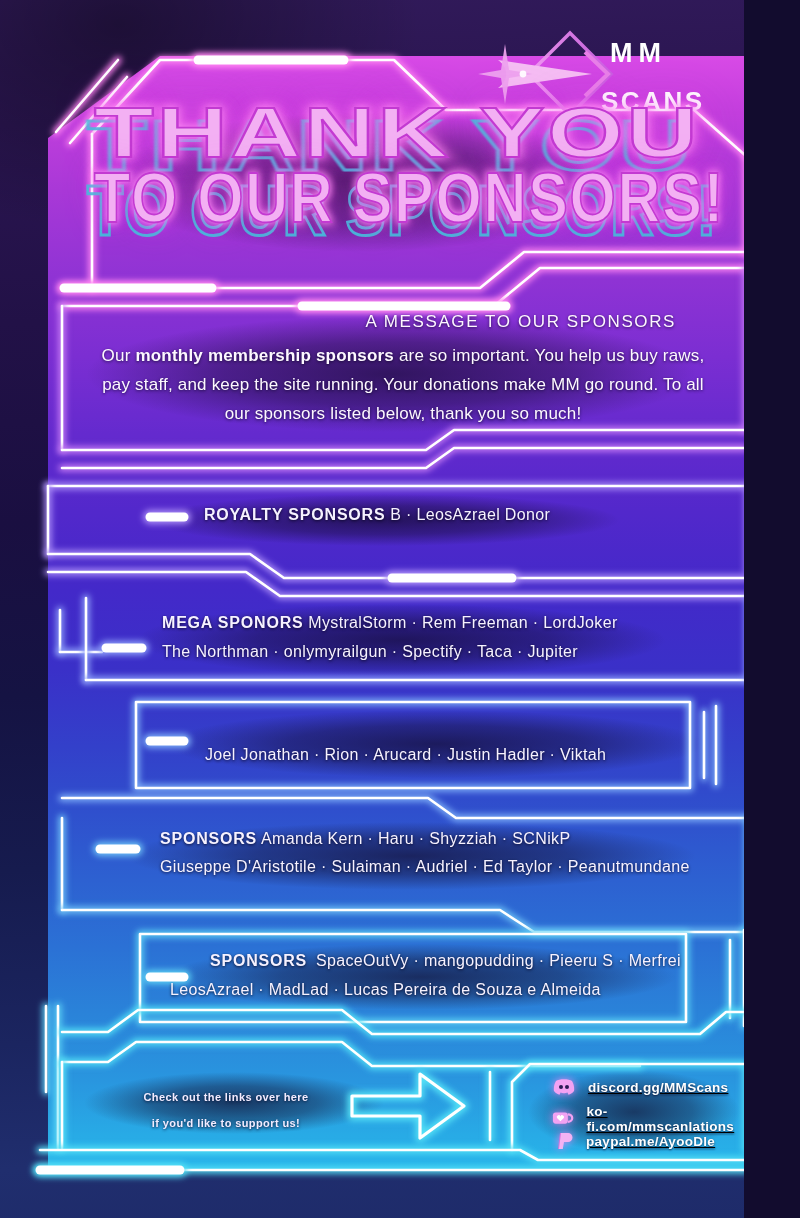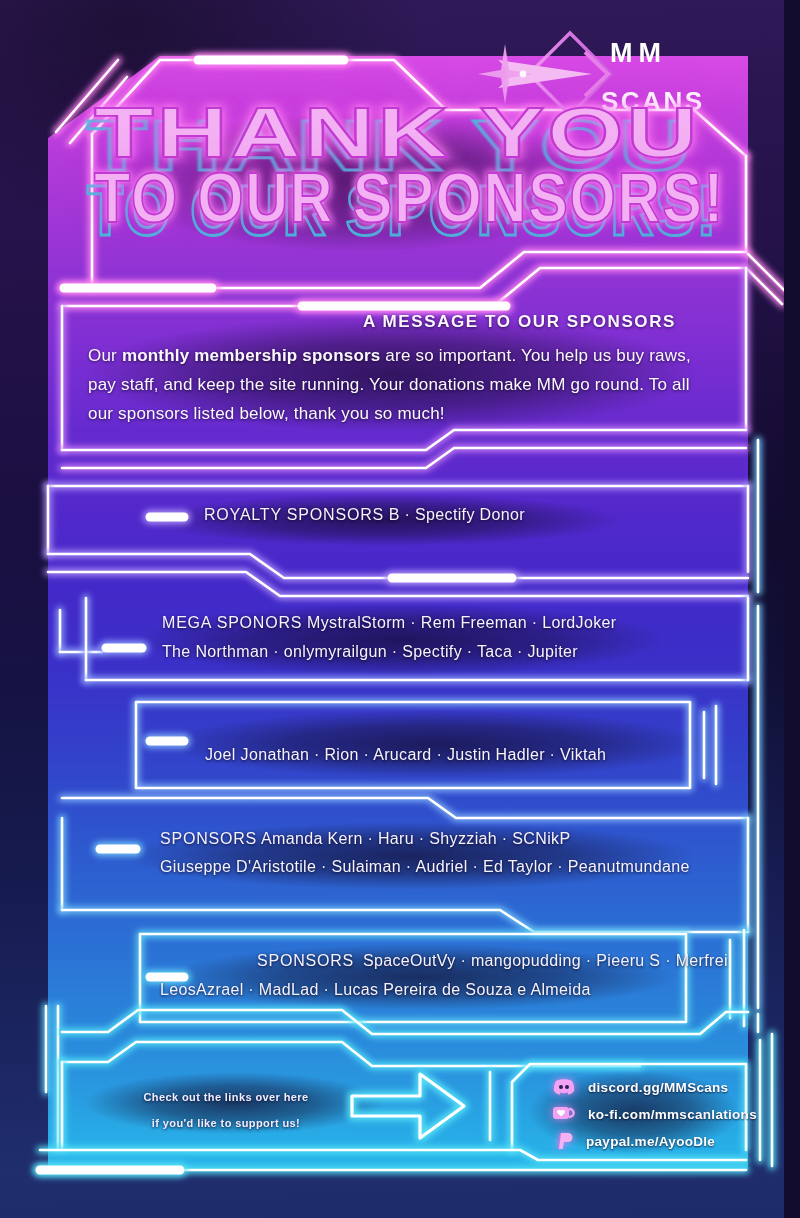--- a/index.html
+++ b/index.html
@@ -1,50 +1,50 @@
 <!DOCTYPE html>
 <html><head>
 <meta charset="utf-8">
 <style>
   html,body{margin:0;padding:0;background:#120c2e;}
   .page{position:relative;width:744px;height:1218px;overflow:hidden;
     font-family:"Liberation Sans",sans-serif;
     background:
       radial-gradient(ellipse 430px 300px at 16% 2%, rgba(0,0,0,.38), transparent 70%),
       radial-gradient(ellipse 300px 420px at 100% 45%, rgba(0,0,0,.30), transparent 75%),
-      linear-gradient(178deg,#311a5a 0%,#2a1550 10%,#221147 26%,#1a0f41 42%,#151343 56%,#161b4e 70%,#1b2560 84%,#202e6e 94%,#1e2b6a 100%); padding-left: 40px;}
+      linear-gradient(178deg,#311a5a 0%,#2a1550 10%,#221147 26%,#1a0f41 42%,#151343 56%,#161b4e 70%,#1b2560 84%,#202e6e 94%,#1e2b6a 100%);}
   
   .inner-fill{position:absolute;left:48px;top:56px;width:700px;height:1114px;z-index:1;
     clip-path:polygon(112px 0,100% 0,100% 100%,0 100%,0 82px);
     background:linear-gradient(180deg,
       #d84ae6 0%,#c33fdd 5%,#a938d7 12%,#8f33d4 20%,#7b2ed2 27%,#642ace 34%,
       #5228cb 41%,#4329c9 48%,#3a30c8 55%,#3340ca 62%,#2f50cd 68%,#2d61d1 74%,
       #2b71d5 80%,#2a83d9 86%,#2996df 92%,#28abe6 97%,#27b6ea 100%);}
   .blob{position:absolute;z-index:2;pointer-events:none;
     background:radial-gradient(ellipse closest-side,rgba(17,9,42,.68) 0%,rgba(17,9,42,.42) 55%,rgba(17,9,42,0) 100%);}
   svg.frame{position:absolute;left:0;top:0;z-index:3;}
   .txt{position:absolute;z-index:4;color:#fff;}
   
   .title-line{position:absolute;z-index:4;font-weight:700;font-size:70px;letter-spacing:2px;
     transform-origin:left top;white-space:nowrap;line-height:1;}
   .t-ghost{color:transparent;-webkit-text-stroke:3px #3fc4dc;opacity:.92;filter:blur(.6px);}
   .t-back{color:transparent;-webkit-text-stroke:8px rgba(255,125,242,.45);filter:blur(4px);}
   .t-front{color:#f3b0f3;-webkit-text-stroke:1.8px #c33ad2;
     text-shadow:0 0 8px rgba(255,150,248,.95),0 0 22px rgba(242,85,235,.65),0 0 42px rgba(220,60,220,.45);}
-  .msg-heading{font-weight:700;font-size:17px;letter-spacing:1.6px;text-align:right;
+  .msg-heading{font-weight:400;font-size:17px;letter-spacing:1.6px;text-align:right;
     color:#fdf6ff;text-shadow:0 1px 3px rgba(10,5,30,.7);}
   .msg-body{font-size:17px;line-height:29px;color:#fdf8ff;letter-spacing:.2px;
     text-shadow:0 1px 3px rgba(10,5,30,.7);}
   .tier-line{position:absolute;z-index:4;font-size:16px;letter-spacing:.35px;color:#f6f2ff;
     font-weight:500;white-space:nowrap;text-shadow:0 1px 3px rgba(8,4,28,.8);}
-  .tier-line b{font-weight:400;letter-spacing:.8px;}
+  .tier-line b{font-weight:700;letter-spacing:.8px;}
   .support{font-weight:700;font-size:11px;line-height:26px;letter-spacing:.4px;text-align:center;
     color:#f2ecff;text-shadow:0 1px 3px rgba(8,10,40,.8);}
   .logo-word{position:absolute;z-index:4;font-weight:700;color:#fff;line-height:1;}
-  .link-row{position:absolute;z-index:4;display:flex;align-items:center;gap:12px;}
+  .link-row{position:absolute;z-index:4;display:flex;align-items:center;gap:12px;text-decoration:underline;}
   .link-row .url{font-weight:700;font-size:13.5px;letter-spacing:.3px;color:#fff;
     text-shadow:0 1px 2px rgba(8,10,40,.8);}
   .link-icon{filter:drop-shadow(0 0 4px rgba(248,130,245,.85));}
 </style>
 </head>
 <body>
 
 <div class="page">
 
   <div class="inner-fill"></div>
@@ -224,48 +224,48 @@
   <div class="logo-word" style="left:601px;top:88px;font-size:26px;letter-spacing:2.5px;">SCANS</div>
 
   <div class="title-line t-ghost" style="left:87px;top:111px;transform:scaleX(1.40);">THANK YOU</div>
   <div class="title-line t-back" style="left:94px;top:98px;transform:scaleX(1.40);">THANK YOU</div>
   <div class="title-line t-front" style="left:94px;top:98px;transform:scaleX(1.40);">THANK YOU</div>
   <div class="title-line t-ghost" style="left:87px;top:176px;transform:scaleX(0.85);">TO OUR SPONSORS!</div>
   <div class="title-line t-back" style="left:94px;top:163px;transform:scaleX(0.85);">TO OUR SPONSORS!</div>
   <div class="title-line t-front" style="left:94px;top:163px;transform:scaleX(0.85);">TO OUR SPONSORS!</div>
 
   <div class="txt msg-heading" style="left:300px;top:312px;width:376px;">A MESSAGE TO OUR SPONSORS</div>
-  <div class="txt msg-body" style="left:88px;top:341px;width:630px;">
+  <div class="txt msg-body" style="left:88px;top:341px;width:630px;text-align:center;">
     <span>Our </span><b>monthly membership sponsors</b><span> are so important. You help us buy raws, pay staff, and keep the site running. Your donations make MM go round. To all our sponsors listed below, thank you so much!</span>
   </div>
 
   <div class="tier-line" style="left:204px;top:506px;">
     <b>ROYALTY SPONSORS</b>
-    <span>B · Spectify Donor</span>
+    <span>B · LeosAzrael Donor</span>
   </div>
 
   <div class="tier-line" style="left:162px;top:614px;">
     <b>MEGA SPONORS</b>
     <span>MystralStorm · Rem Freeman · LordJoker</span>
   </div>
   <div class="tier-line" style="left:162px;top:643px;">The Northman · onlymyrailgun · Spectify · Taca · Jupiter</div>
 
   <div class="tier-line" style="left:205px;top:746px;">Joel Jonathan · Rion · Arucard · Justin Hadler · Viktah</div>
 
   <div class="tier-line" style="left:160px;top:830px;text-align:center;">
     <b>SPONSORS</b>
     <span>Amanda Kern · Haru · Shyzziah · SCNikP</span>
   </div>
   <div class="tier-line" style="left:160px;top:858px;">Giuseppe D'Aristotile · Sulaiman · Audriel · Ed Taylor · Peanutmundane</div>
 
-  <div class="tier-line" style="left:210px;top:952px;margin-left:47px;">
+  <div class="tier-line" style="left:210px;top:952px;">
     <b style="margin-right:4px;">SPONSORS</b>
     <span>SpaceOutVy · mangopudding · Pieeru S · Merfrei</span>
   </div>
-  <div class="tier-line" style="left:160px;top:981px;">LeosAzrael · MadLad · Lucas Pereira de Souza e Almeida</div>
+  <div class="tier-line" style="left:170px;top:981px;">LeosAzrael · MadLad · Lucas Pereira de Souza e Almeida</div>
 
   <div class="txt support" style="left:70px;top:1084px;width:312px;">
     <div>Check out the links over here</div>
     <div>if you'd like to support us!</div>
   </div>
 
   <div class="link-row" style="left:552px;top:1077px;">
     <svg class="link-icon" width="24" height="20" viewBox="0 0 24 20">
       <path d="M4,4 C7,1.5 17,1.5 20,4 C22,7 22.5,12 22,14 C20.5,16 18,17.5 16.5,17.8 L15.5,15.6 C13.5,16.4 10.5,16.4 8.5,15.6 L7.5,17.8 C6,17.5 3.5,16 2,14 C1.5,12 2,7 4,4 Z" fill="#f2a2f2"></path>
       <circle cx="9" cy="10" r="2" fill="#2a1a55"></circle>

